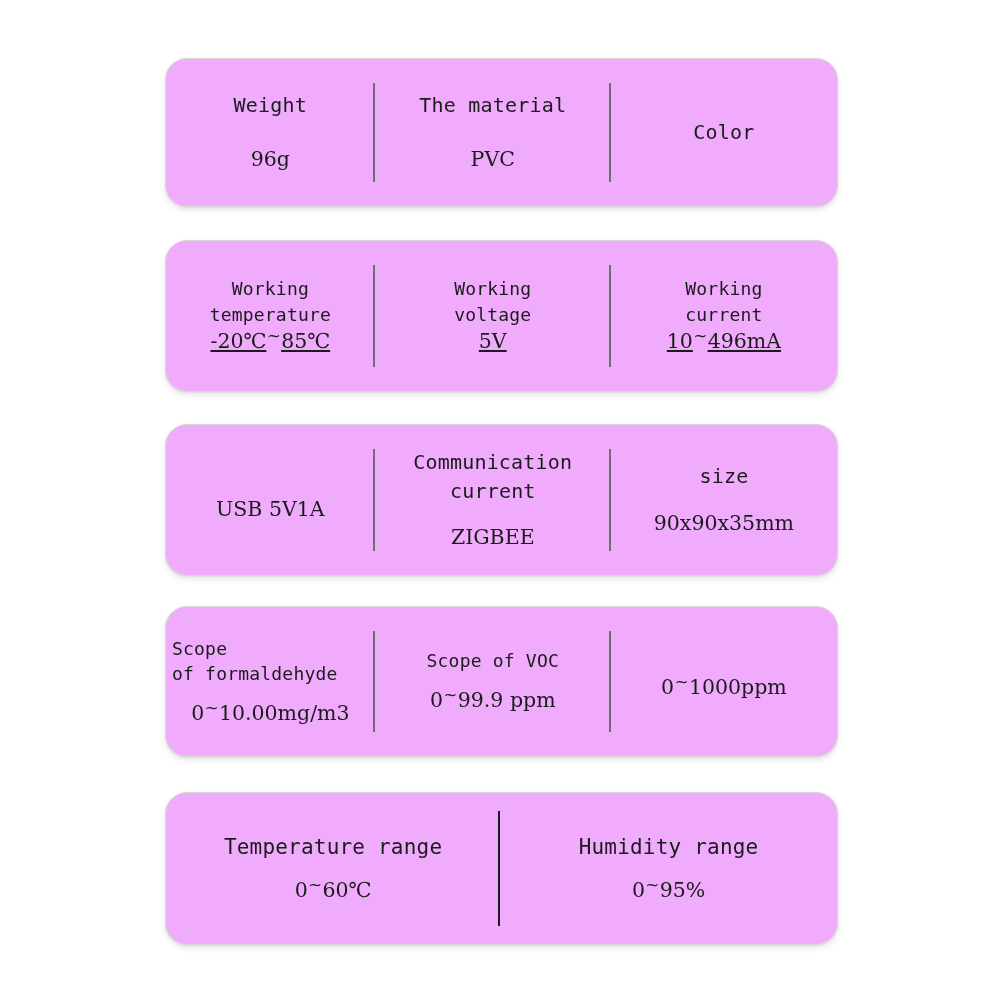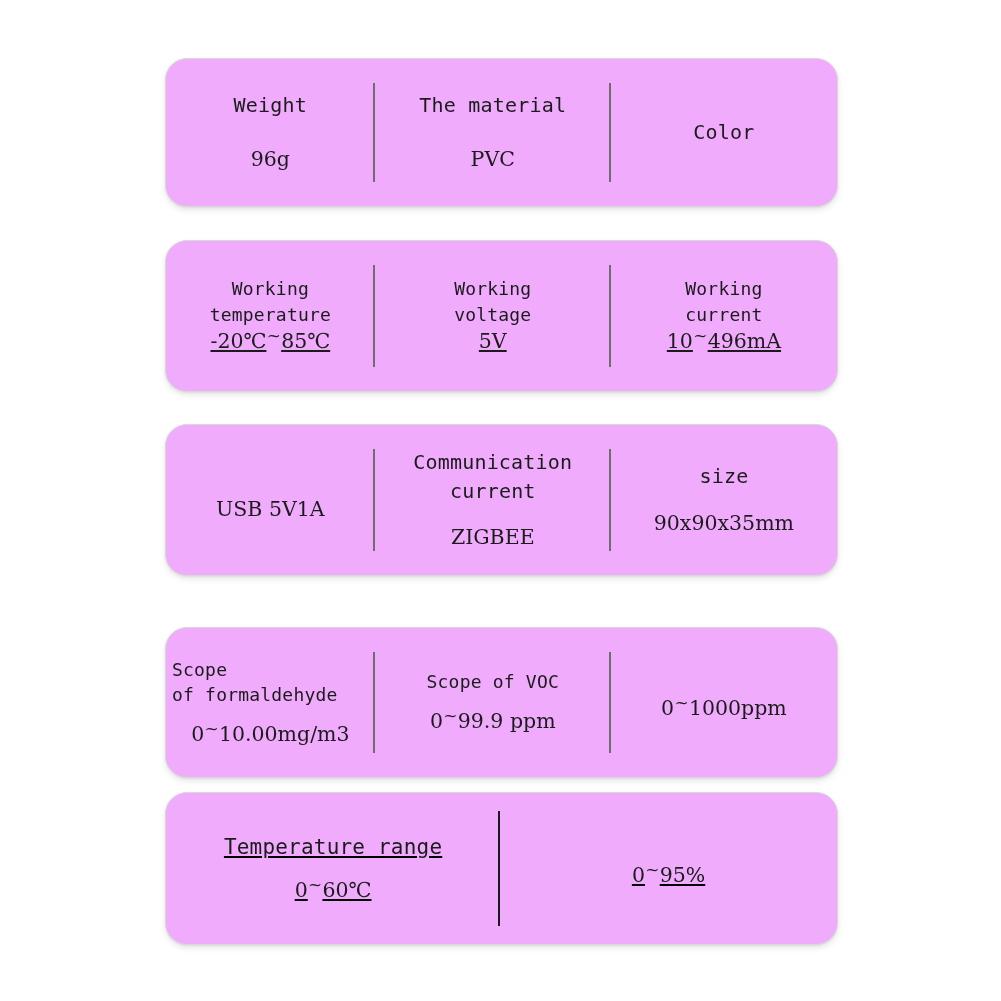--- a/index.html
+++ b/index.html
@@ -34,22 +34,22 @@
     border-radius: 22px;
     box-shadow: 0 3px 6px rgba(0,0,0,0.10), 0 1px 2px rgba(0,0,0,0.06);
     display: flex;
     flex-direction: row;
     align-items: stretch;
   }
 
   .card-1 { top: 58px;  height: 149px; }
   .card-2 { top: 240px; height: 152px; }
   .card-3 { top: 424px; height: 152px; }
-  .card-4 { top: 627px; height: 151px; }
-  .card-5 { top: 792px; height: 153px; text-decoration: underline; }
+  .card-4 { top: 606px; height: 151px; }
+  .card-5 { top: 792px; height: 153px; }
 
   
   .spec-col {
     position: relative;
     display: flex;
     flex-direction: column;
     justify-content: center;
     box-sizing: border-box;
     padding: 0 6px;
   }
@@ -182,17 +182,18 @@
       <div class="spec-value">0<span class="tilde">~</span>1000ppm</div>
     </div>
   </div>
 
   <div class="spec-card card-5 strong-divider">
     <div class="spec-col has-divider" style="width:49.8%">
       <div class="spec-label">Temperature range</div>
       <div class="spec-value">0<span class="tilde">~</span>60℃</div>
     </div>
     <div class="spec-col" style="width:50.2%">
+      <div class="spec-label">Humidity range</div>
       <div class="spec-value">0<span class="tilde">~</span>95%</div>
     </div>
   </div>
 
 </div>
 
 </body></html>

